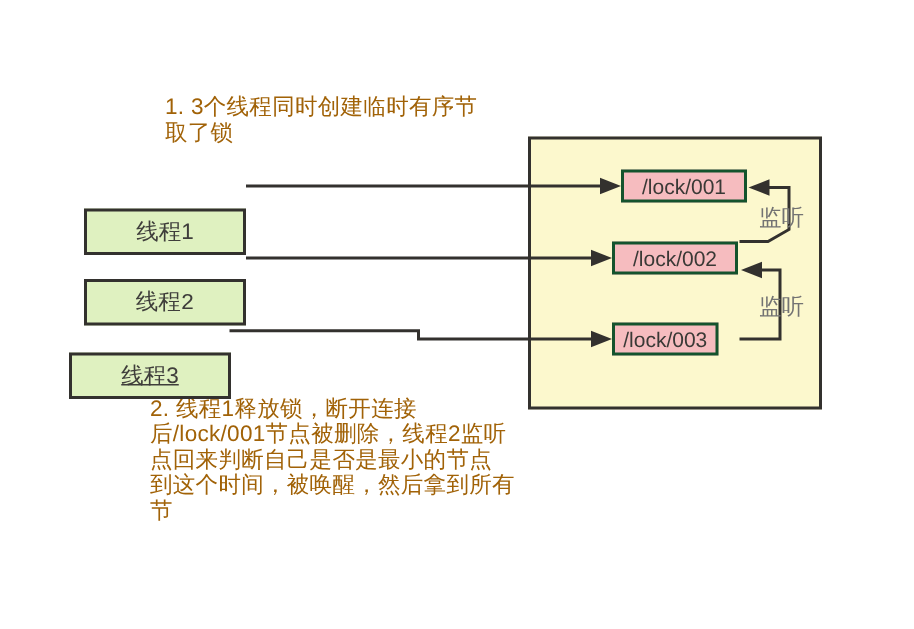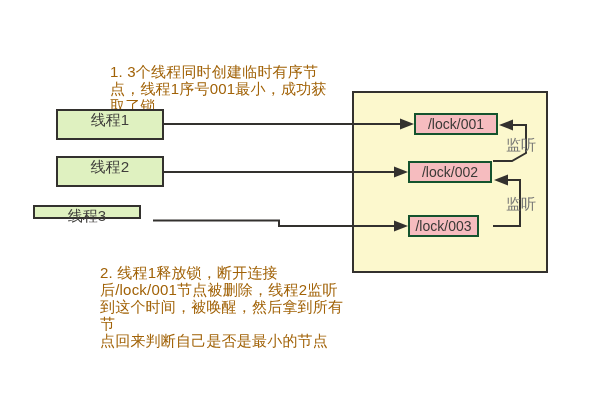--- a/index.html
+++ b/index.html
@@ -32,24 +32,26 @@
   .cluster-box {
     box-sizing: border-box;
     background: #fcf8cd;
     border: 2px solid #33312e;
   }
   .thread-box {
     box-sizing: border-box;
     background: #dff1c0;
     border: 2px solid #33312e;
     display: flex;
+    align-items: center;
     justify-content: center;
     font-size: 15px;
     color: #3f3e3b;
     z-index: 3;
+    margin-top: 30px;
   }
   .lock-box {
     box-sizing: border-box;
     background: #f6bcbf;
     border: 2px solid #14532d;
     display: flex;
     align-items: center;
     justify-content: center;
     font-size: 14px;
     color: #3a3936;
@@ -67,21 +69,20 @@
     z-index: 2;
   }
 </style>
 </head>
 <body>
 
 <div class="canvas">
 
   <div class="abs note" style="left:110px; top:63px; width:260px;">
     <div>1. 3个线程同时创建临时有序节</div>
-    <div>点，线程1序号001最小，成功获</div>
     <div>取了锁</div>
   </div>
 
 
   <div class="abs cluster-box" style="left:352px; top:91px; width:196px; height:182px;"></div>
 
   <svg class="wires" width="609" height="419" viewBox="0 0 609 419">
     <g fill="none" stroke="#33312e" stroke-width="2">
       <path d="M 164 124 H 402"></path>
       <path d="M 164 172 H 396"></path>
@@ -97,37 +98,37 @@
       <polygon points="494,180 508,174.5 508,185.5"></polygon>
     </g>
   </svg>
 
   <div class="abs thread-box" style="left:56px; top:109px; width:108px; height:31px;">
     <span>线程1</span>
   </div>
   <div class="abs thread-box" style="left:56px; top:156px; width:108px; height:31px;font-family:Liberation Mono, monospace;">
     <span>线程2</span>
   </div>
-  <div class="abs thread-box" style="left:33px; top:205px; width:108px; height:14px;">
+  <div class="abs thread-box" style="left:46px; top:205px; width:108px; height:31px;text-decoration:underline;">
     <span>线程3</span>
   </div>
 
   <div class="abs lock-box" style="left:414px; top:113px; width:84px; height:22px;">
     <span>/lock/001</span>
   </div>
   <div class="abs lock-box" style="left:408px; top:161px; width:84px; height:22px;">
     <span>/lock/002</span>
   </div>
   <div class="abs lock-box" style="left:408px; top:215px; width:71px; height:22px;">
     <span>/lock/003</span>
   </div>
 
   <div class="abs watch-label" style="left:506px; top:136px;">监听</div>
   <div class="abs watch-label" style="left:506px; top:195px;">监听</div>
 
   <div class="abs note" style="left:100px; top:264px; width:255px;">
     <div>2. 线程1释放锁，断开连接</div>
     <div>后/lock/001节点被删除，线程2监听</div>
+    <div>点回来判断自己是否是最小的节点</div>
     <div>到这个时间，被唤醒，然后拿到所有节</div>
-    <div>点回来判断自己是否是最小的节点</div>
   </div>
 
 </div>
 
 </body></html>

